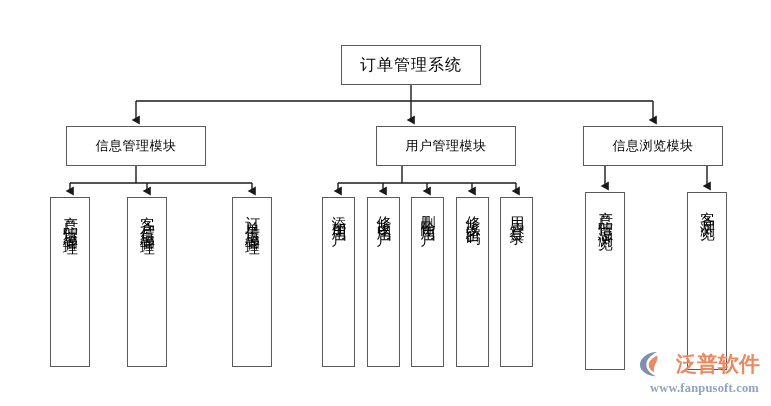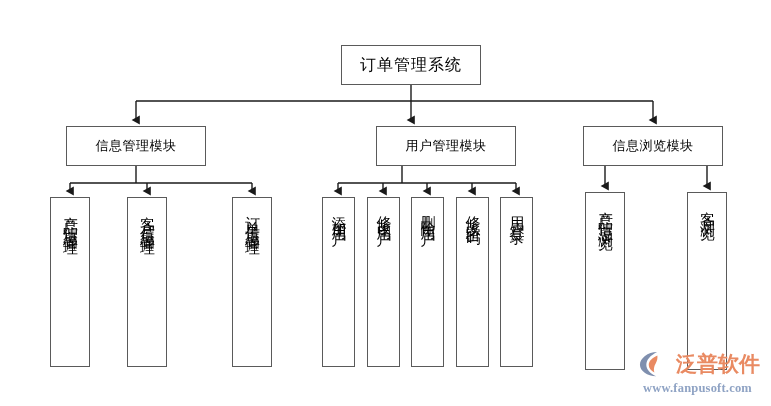--- a/index.html
+++ b/index.html
@@ -87,21 +87,21 @@
     line-height: 30px;
     white-space: nowrap;
   }
   #wm-url {
     font-family: "Liberation Serif", "DejaVu Serif", serif;
     font-size: 12.5px;
     font-weight: bold;
     color: #8fa3c4;
     letter-spacing: 0.2px;
     margin-top: 1px;
-    margin-left: 7px;
+    margin-left: 14px;
     white-space: nowrap;
   }
 </style>
 </head>
 <body>
 
 <div id="canvas">
 
   <svg id="edges" viewBox="0 0 771 406" width="771" height="406">
     <defs>

